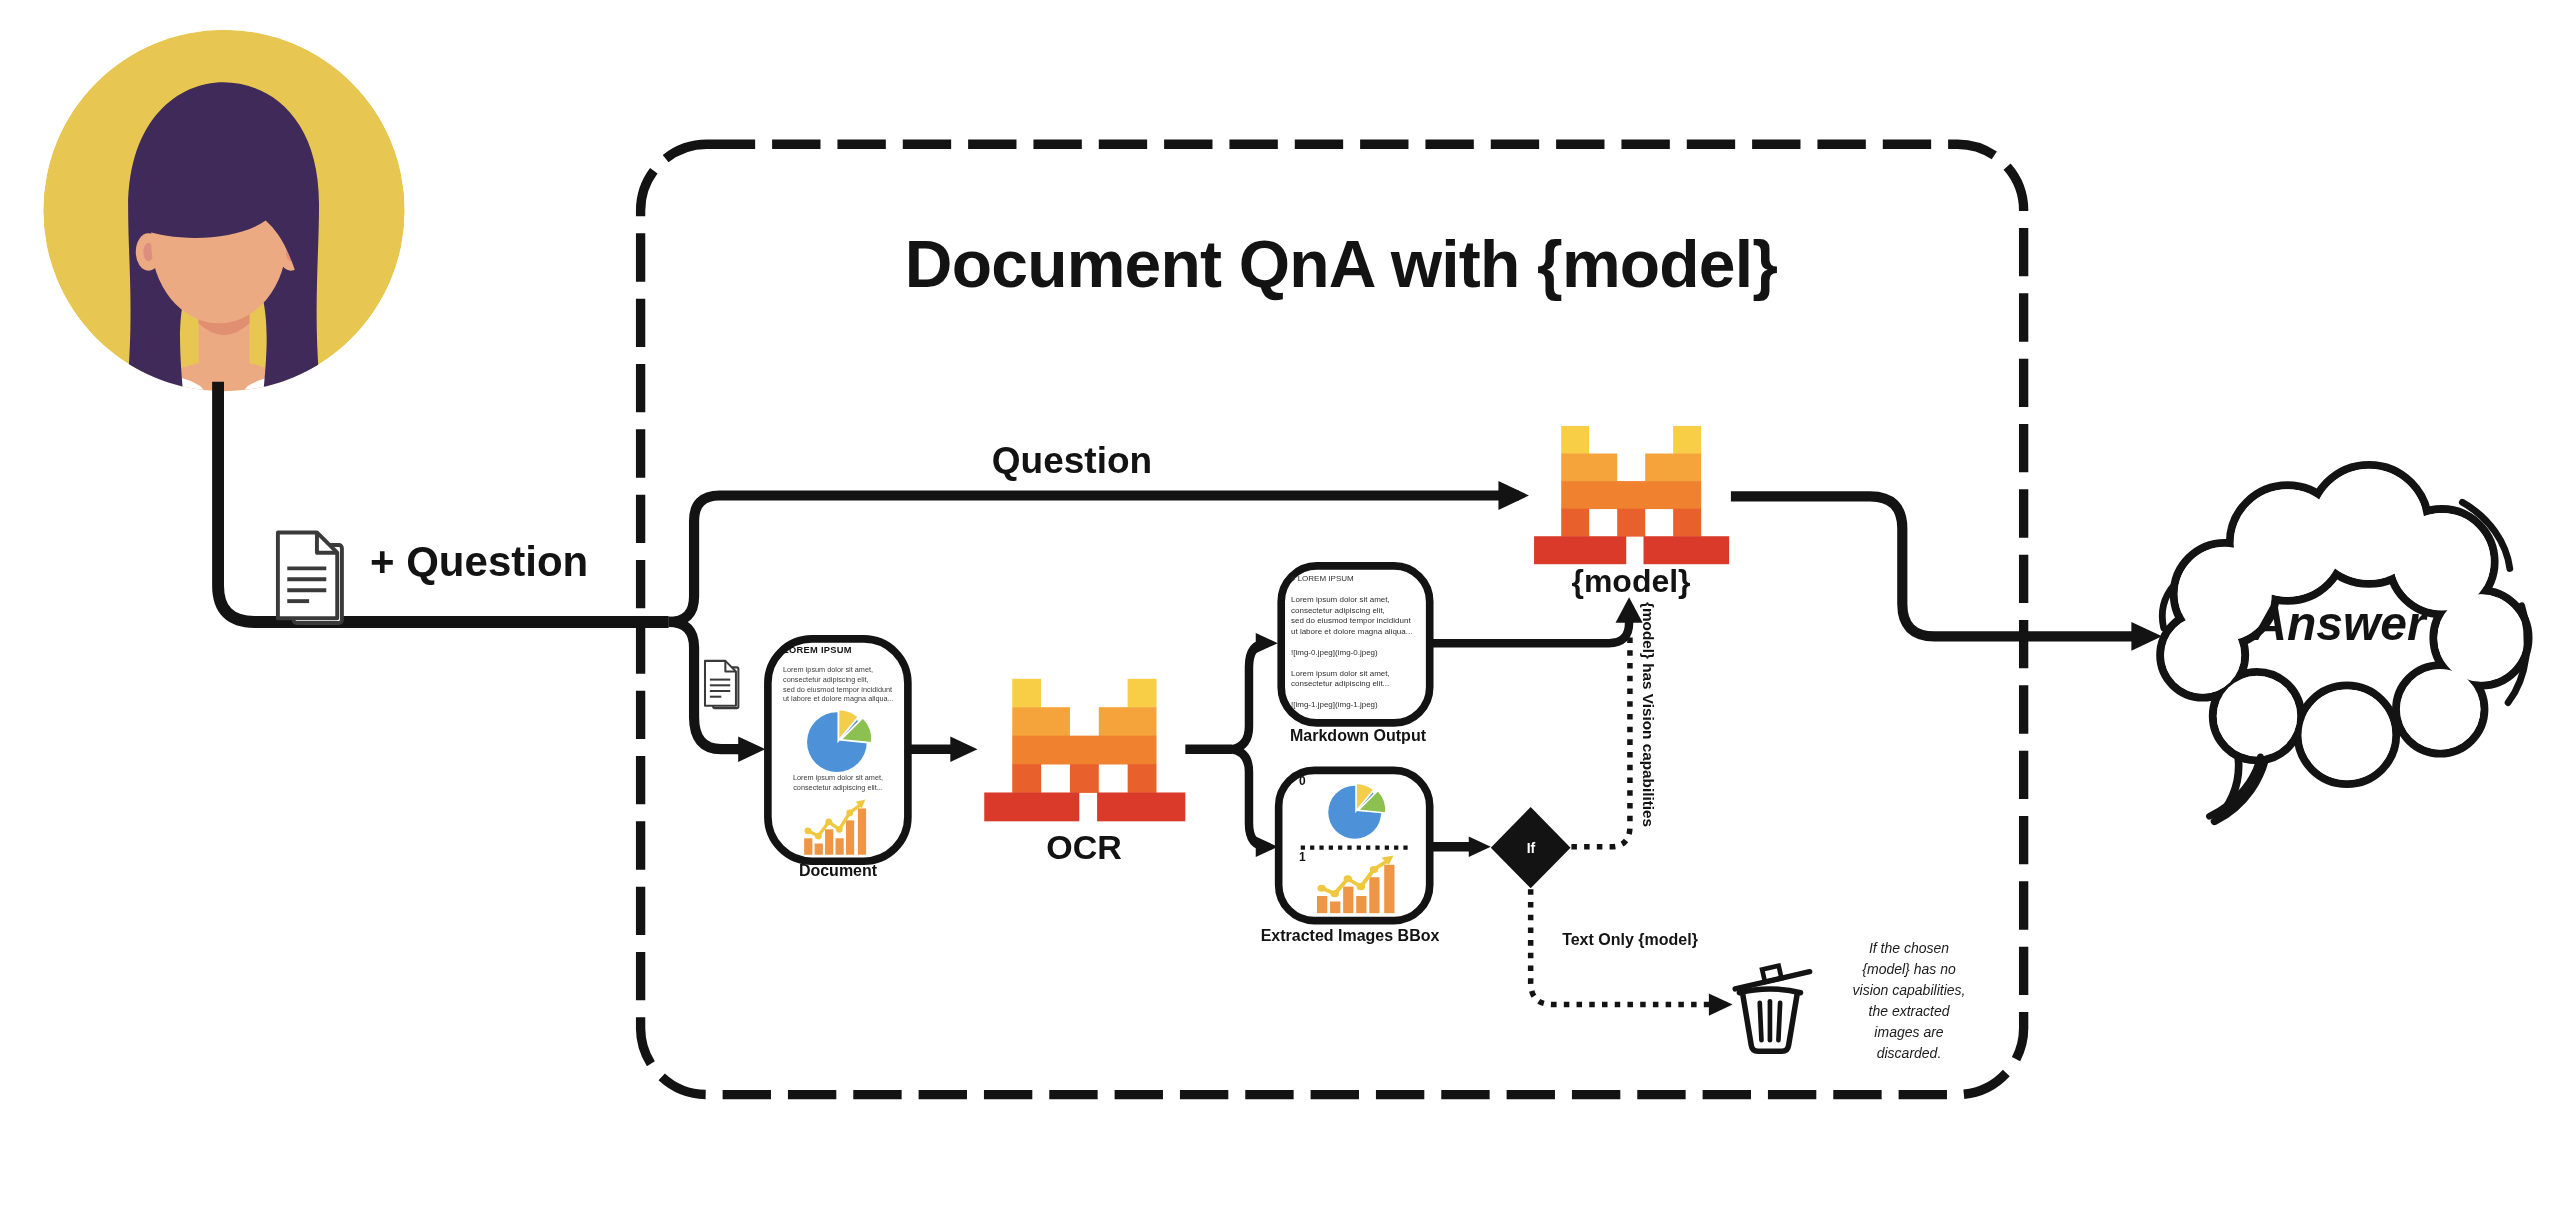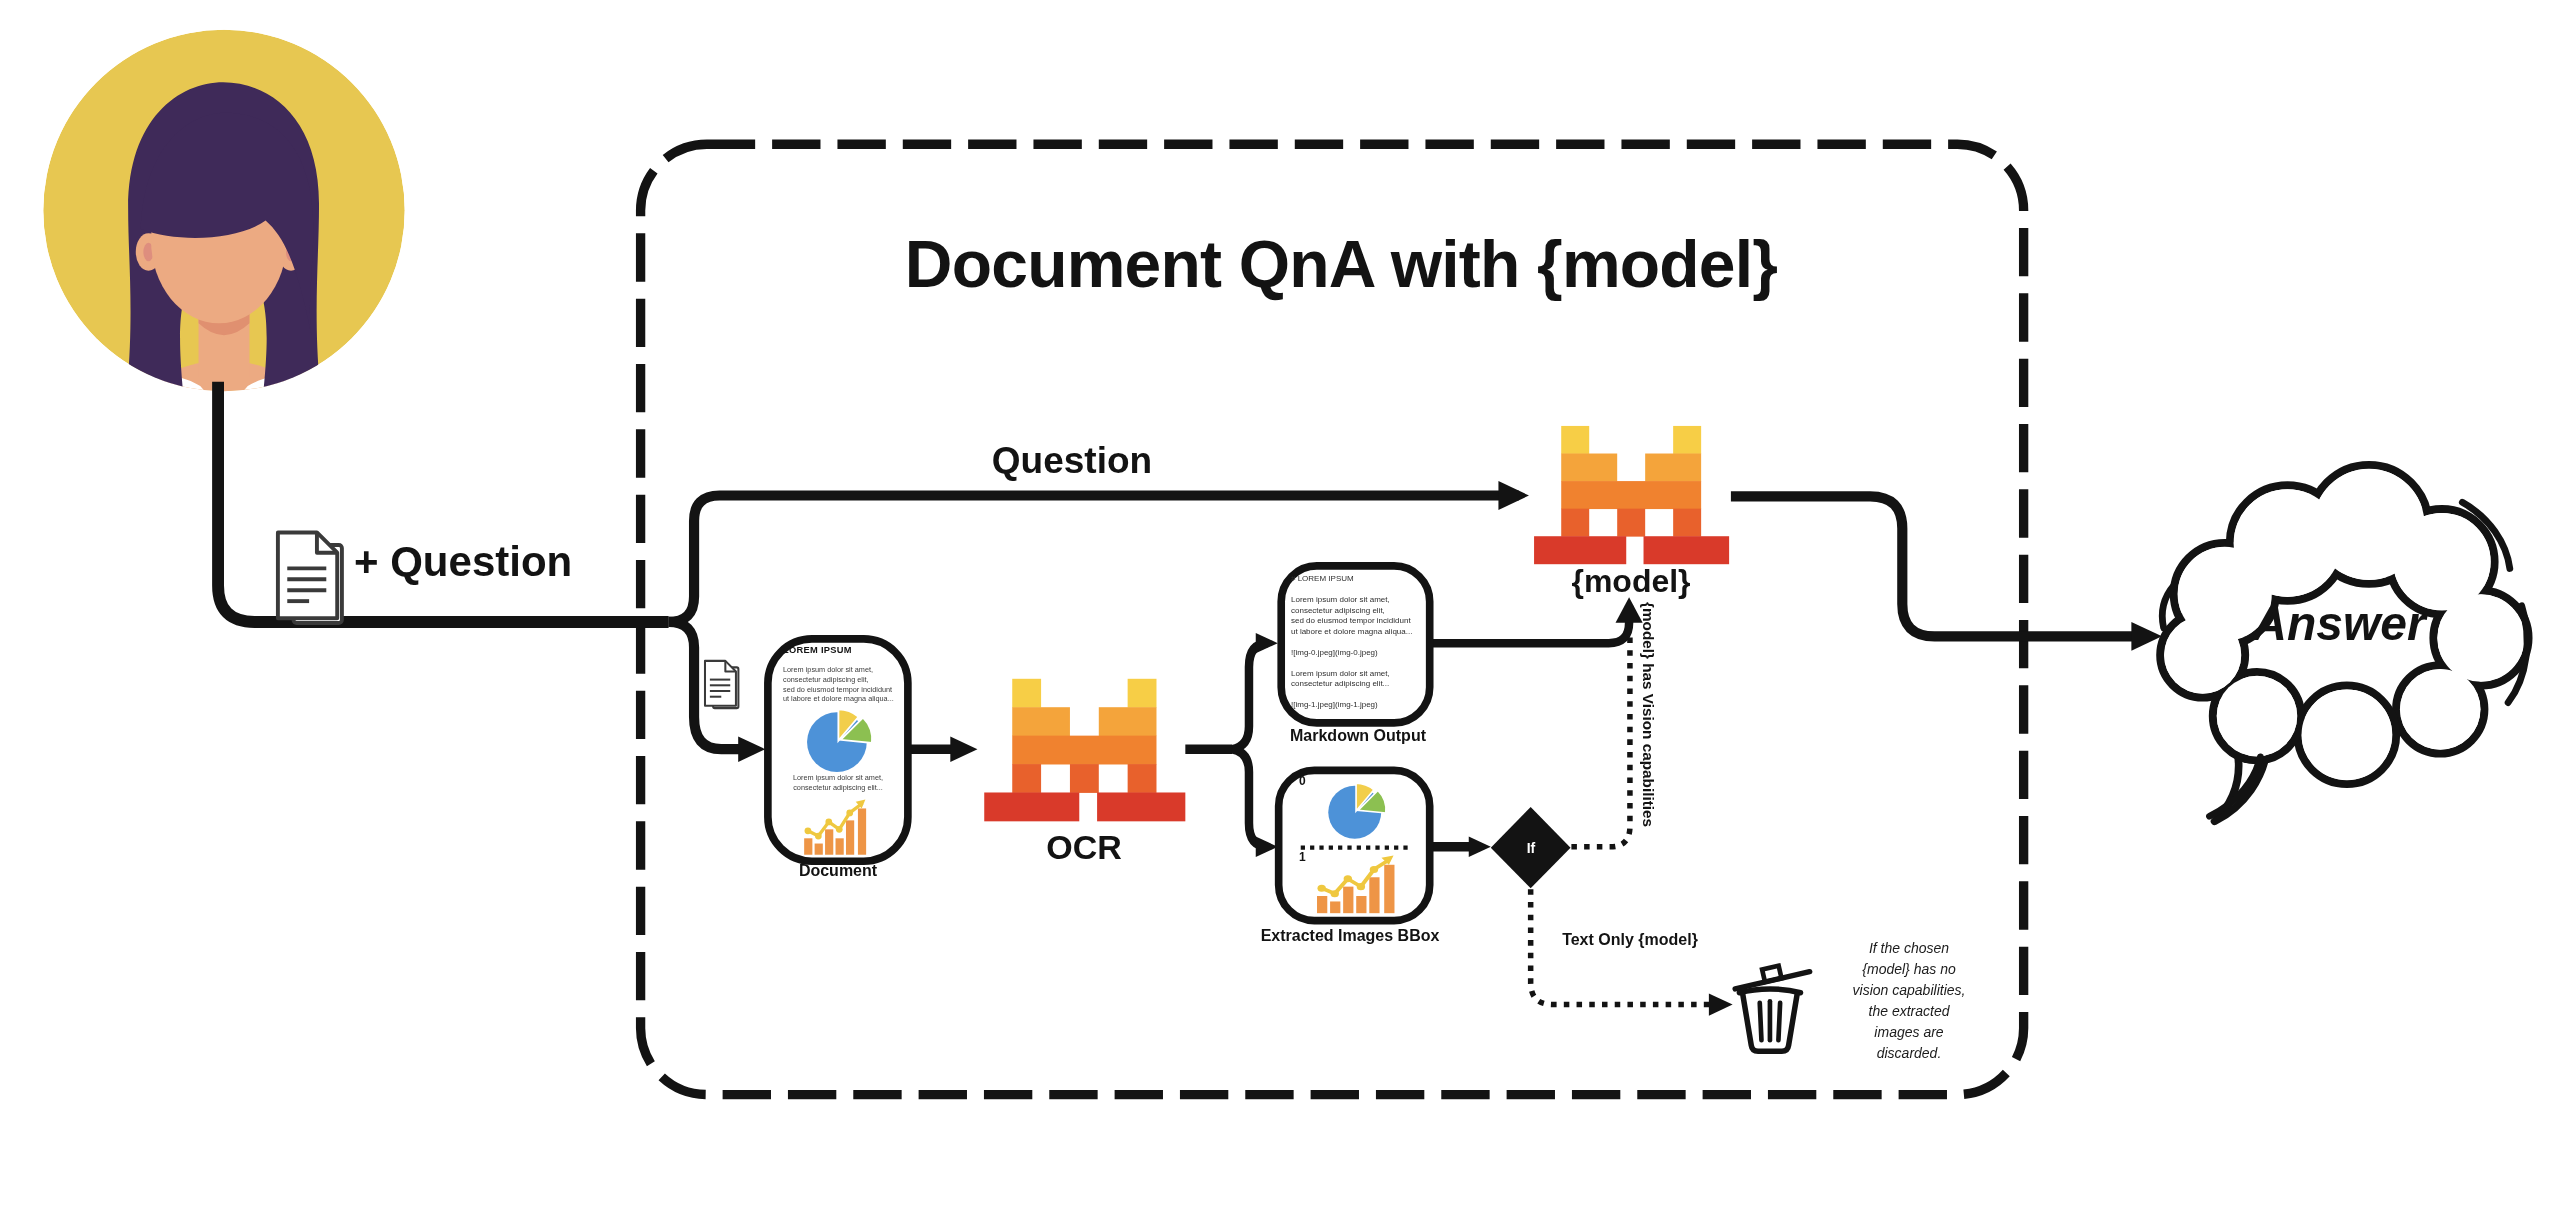--- a/index.html
+++ b/index.html
@@ -200,21 +200,21 @@
       <path d="M2902,592 C2934,610 2954,640 2958,670"></path>
       <path d="M2972,714 C2984,752 2979,798 2956,828"></path>
       <path d="M2562,690 C2550,704 2546,722 2550,740"></path>
       <path d="M2604,962 C2638,946 2658,918 2664,892"></path>
     </g>
   </g>
 </svg>
 
 <div class="lbl title b center" style="left:1341px;top:226px;">Document QnA with {model}</div>
 
-<div class="lbl big b" style="left:354px;top:538px;">+ Question</div>
+<div class="lbl big b" style="left:370px;top:538px;">+ Question</div>
 
 <div class="lbl mid b center" style="left:1072px;top:440px;">Question</div>
 
 <div class="lbl b" style="left:783px;top:645px;font-size:9.3px;letter-spacing:0.3px;">LOREM IPSUM</div>
 <div class="lbl tiny pre" style="left:783px;top:665px;">Lorem ipsum dolor sit amet,
 consectetur adipiscing elit,
 sed do eiusmod tempor incididunt
 ut labore et dolore magna aliqua...</div>
 <div class="lbl tiny pre center" style="left:838px;top:773px;">Lorem ipsum dolor sit amet,
 consectetur adipiscing elit...</div>

